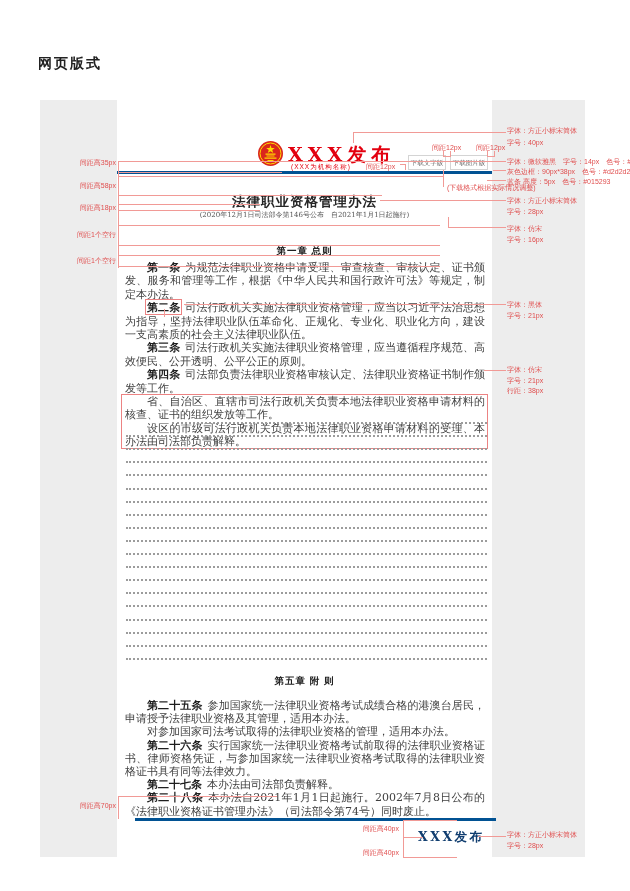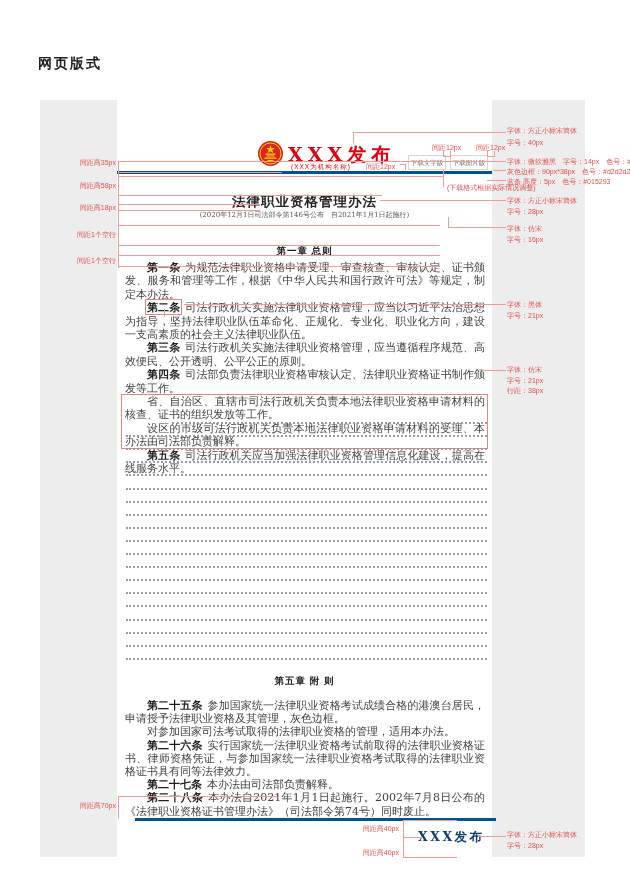--- a/index.html
+++ b/index.html
@@ -72,21 +72,20 @@
 
 <div class="doc-body serif" style="top:261px;">
   <p><b class="clabel">第一条</b><span>为规范法律职业资格申请受理、审查核查、审核认定、证书颁发、服务和管理等工作，根据《中华人民共和国行政许可法》等规定，制定本办法。</span></p>
   <p><b class="clabel label-box">第二条</b><span>司法行政机关实施法律职业资格管理，应当以习近平法治思想为指导，坚持法律职业队伍革命化、正规化、专业化、职业化方向，建设一支高素质的社会主义法律职业队伍。</span></p>
   <p><b class="clabel">第三条</b><span>司法行政机关实施法律职业资格管理，应当遵循程序规范、高效便民、公开透明、公平公正的原则。</span></p>
   <p><b class="clabel">第四条</b><span>司法部负责法律职业资格审核认定、法律职业资格证书制作颁发等工作。</span></p>
   <div class="red-box">
     <p><span>省、自治区、直辖市司法行政机关负责本地法律职业资格申请材料的核查、证书的组织发放等工作。</span></p>
     <p><span>设区的市级司法行政机关负责本地法律职业资格申请材料的受理、本办法由司法部负责解释。</span></p>
   </div>
-  <p><b class="clabel">第五条</b><span>司法行政机关应当加强法律职业资格管理信息化建设，提高在线服务水平。</span></p>
 </div>
 
 <div id="dots">
     <div class="dot-row first"></div>
     <div class="dot-row"></div>
     <div class="dot-row"></div>
     <div class="dot-row"></div>
     <div class="dot-row"></div>
     <div class="dot-row"></div>
     <div class="dot-row"></div>
@@ -100,21 +99,21 @@
     <div class="dot-row"></div>
     <div class="dot-row"></div>
     <div class="dot-row"></div>
     <div class="dot-row"></div>
     <div class="dot-row"></div>
   </div>
 
 <div class="chap" style="top:675px;">第五章 附 则</div>
 
 <div class="doc-body serif" style="top:699px;line-height:13.2px;">
-  <p><b class="clabel">第二十五条</b><span>参加国家统一法律职业资格考试成绩合格的港澳台居民，申请授予法律职业资格及其管理，灰色边框。</span></p>
+  <p><b class="clabel">第二十五条</b><span>参加国家统一法律职业资格考试成绩合格的港澳台居民，申请授予法律职业资格及其管理，适用本办法。</span></p>
   <p><span>对参加国家司法考试取得的法律职业资格的管理，适用本办法。</span></p>
   <p><b class="clabel">第二十六条</b><span>实行国家统一法律职业资格考试前取得的法律职业资格证书、律师资格凭证，与参加国家统一法律职业资格考试取得的法律职业资格证书具有同等法律效力。</span></p>
   <p><b class="clabel">第二十七条</b><span>本办法由司法部负责解释。</span></p>
   <p><b class="clabel">第二十八条</b><span>本办法自2021年1月1日起施行。2002年7月8日公布的《法律职业资格证书管理办法》（司法部令第74号）同时废止。</span></p>
 </div>
 
 <div class="bluebar" style="left:135px;top:818px;width:361px;height:3px;"></div>
 <div class="publisher serif">XXX发布</div>
 
 <div class="rlab lmeas" style="left:56px;top:158px;">间距高35px</div>

